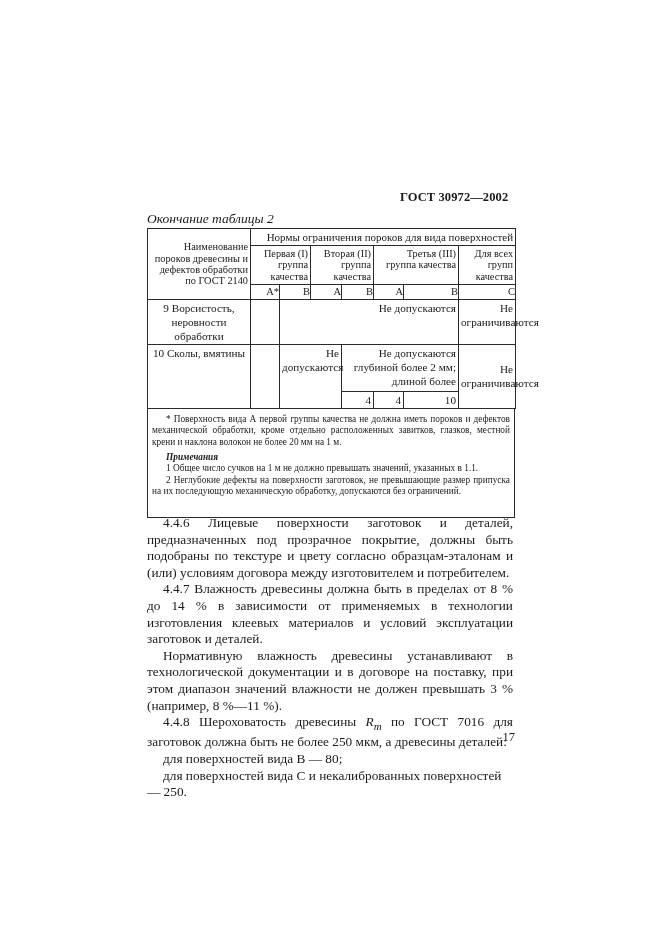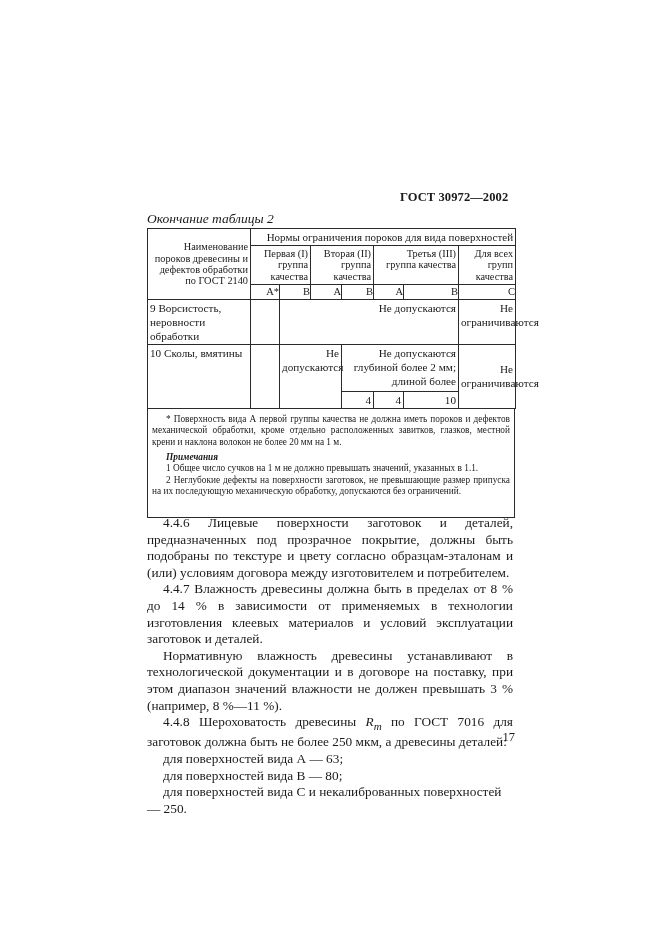--- a/index.html
+++ b/index.html
@@ -4,21 +4,21 @@
 <style>
   html, body { margin: 0; padding: 0; background: #ffffff; }
   body { width: 661px; height: 935px; position: relative; overflow: hidden;
          font-family: "Liberation Serif", "DejaVu Serif", serif; color: #1a1a1a; }
   .doc-code { position: absolute; left: 400px; top: 190px; width: 115px; text-align: left;
               font-weight: bold; font-size: 12.5px; letter-spacing: 0.1px; }
   .table-caption { position: absolute; left: 147px; top: 211px; font-style: italic; font-size: 13.5px; }
   .table-wrap { position: absolute; left: 147px; top: 228px; width: 368px; }
   table.gost { border-collapse: collapse; width: 368px; table-layout: fixed; font-size: 11.2px; line-height: 12px; }
   table.gost td { border: 1px solid #2a2a2a; padding: 1px 2px; vertical-align: top; text-align: right; }
-  table.gost td.left { text-align: left; }
+  table.gost td.left { text-align: center; }
   table.gost td.mid { vertical-align: middle; }
   table.gost .hdr-norms { font-size: 11px; padding: 2px; }
   table.gost .grp { font-size: 10.3px; line-height: 11.3px; padding: 2px 2px; }
   table.gost .name-hdr { font-size: 10.3px; line-height: 11.3px; vertical-align: middle; }
   table.gost .sub { font-size: 10.5px; padding: 1px 0; }
   table.gost .row-text { font-size: 11.2px; line-height: 14px; padding: 1px 2px; }
   .notes-box { border: 1px solid #2a2a2a; border-top: none; padding: 5px 4px 19px 4px;
                font-size: 9.3px; line-height: 11.6px; text-align: justify; }
   .notes-box p { margin: 0; }
   .notes-box .indent { text-indent: 14px; }
@@ -95,18 +95,17 @@
     <p class="indent">1 Общее число сучков на 1 м не должно превышать значений, указанных в 1.1.</p>
     <p class="indent">2 Неглубокие дефекты на поверхности заготовок, не превышающие размер припуска на их последующую механическую обработку, допускаются без ограничений.</p>
   </div>
 </div>
 
 <div class="body-text">
   <p>4.4.6 Лицевые поверхности заготовок и деталей, предназначенных под прозрачное покрытие, должны быть подобраны по текстуре и цвету согласно образцам-эталонам и (или) условиям договора между изготовителем и потребителем.</p>
   <p>4.4.7 Влажность древесины должна быть в пределах от 8 % до 14 % в зависимости от применяемых в технологии изготовления клеевых материалов и условий эксплуатации заготовок и деталей.</p>
   <p>Нормативную влажность древесины устанавливают в технологической документации и в договоре на поставку, при этом диапазон значений влажности не должен превышать 3 % (например, 8 %—11 %).</p>
   <p><span>4.4.8 Шероховатость древесины </span><span class="rm">R</span><sub class="rm">m</sub><span> по ГОСТ 7016 для заготовок должна быть не более 250 мкм, а древесины деталей:</span></p>
-  <p class="list">для поверхностей вида А — 63;</p>
   <p class="list">для поверхностей вида В — 80;</p>
   <p class="list">для поверхностей вида С и некалиброванных поверхностей — 250.</p>
 </div>
 
 <div class="page-num">17</div>
 
 </body></html>

